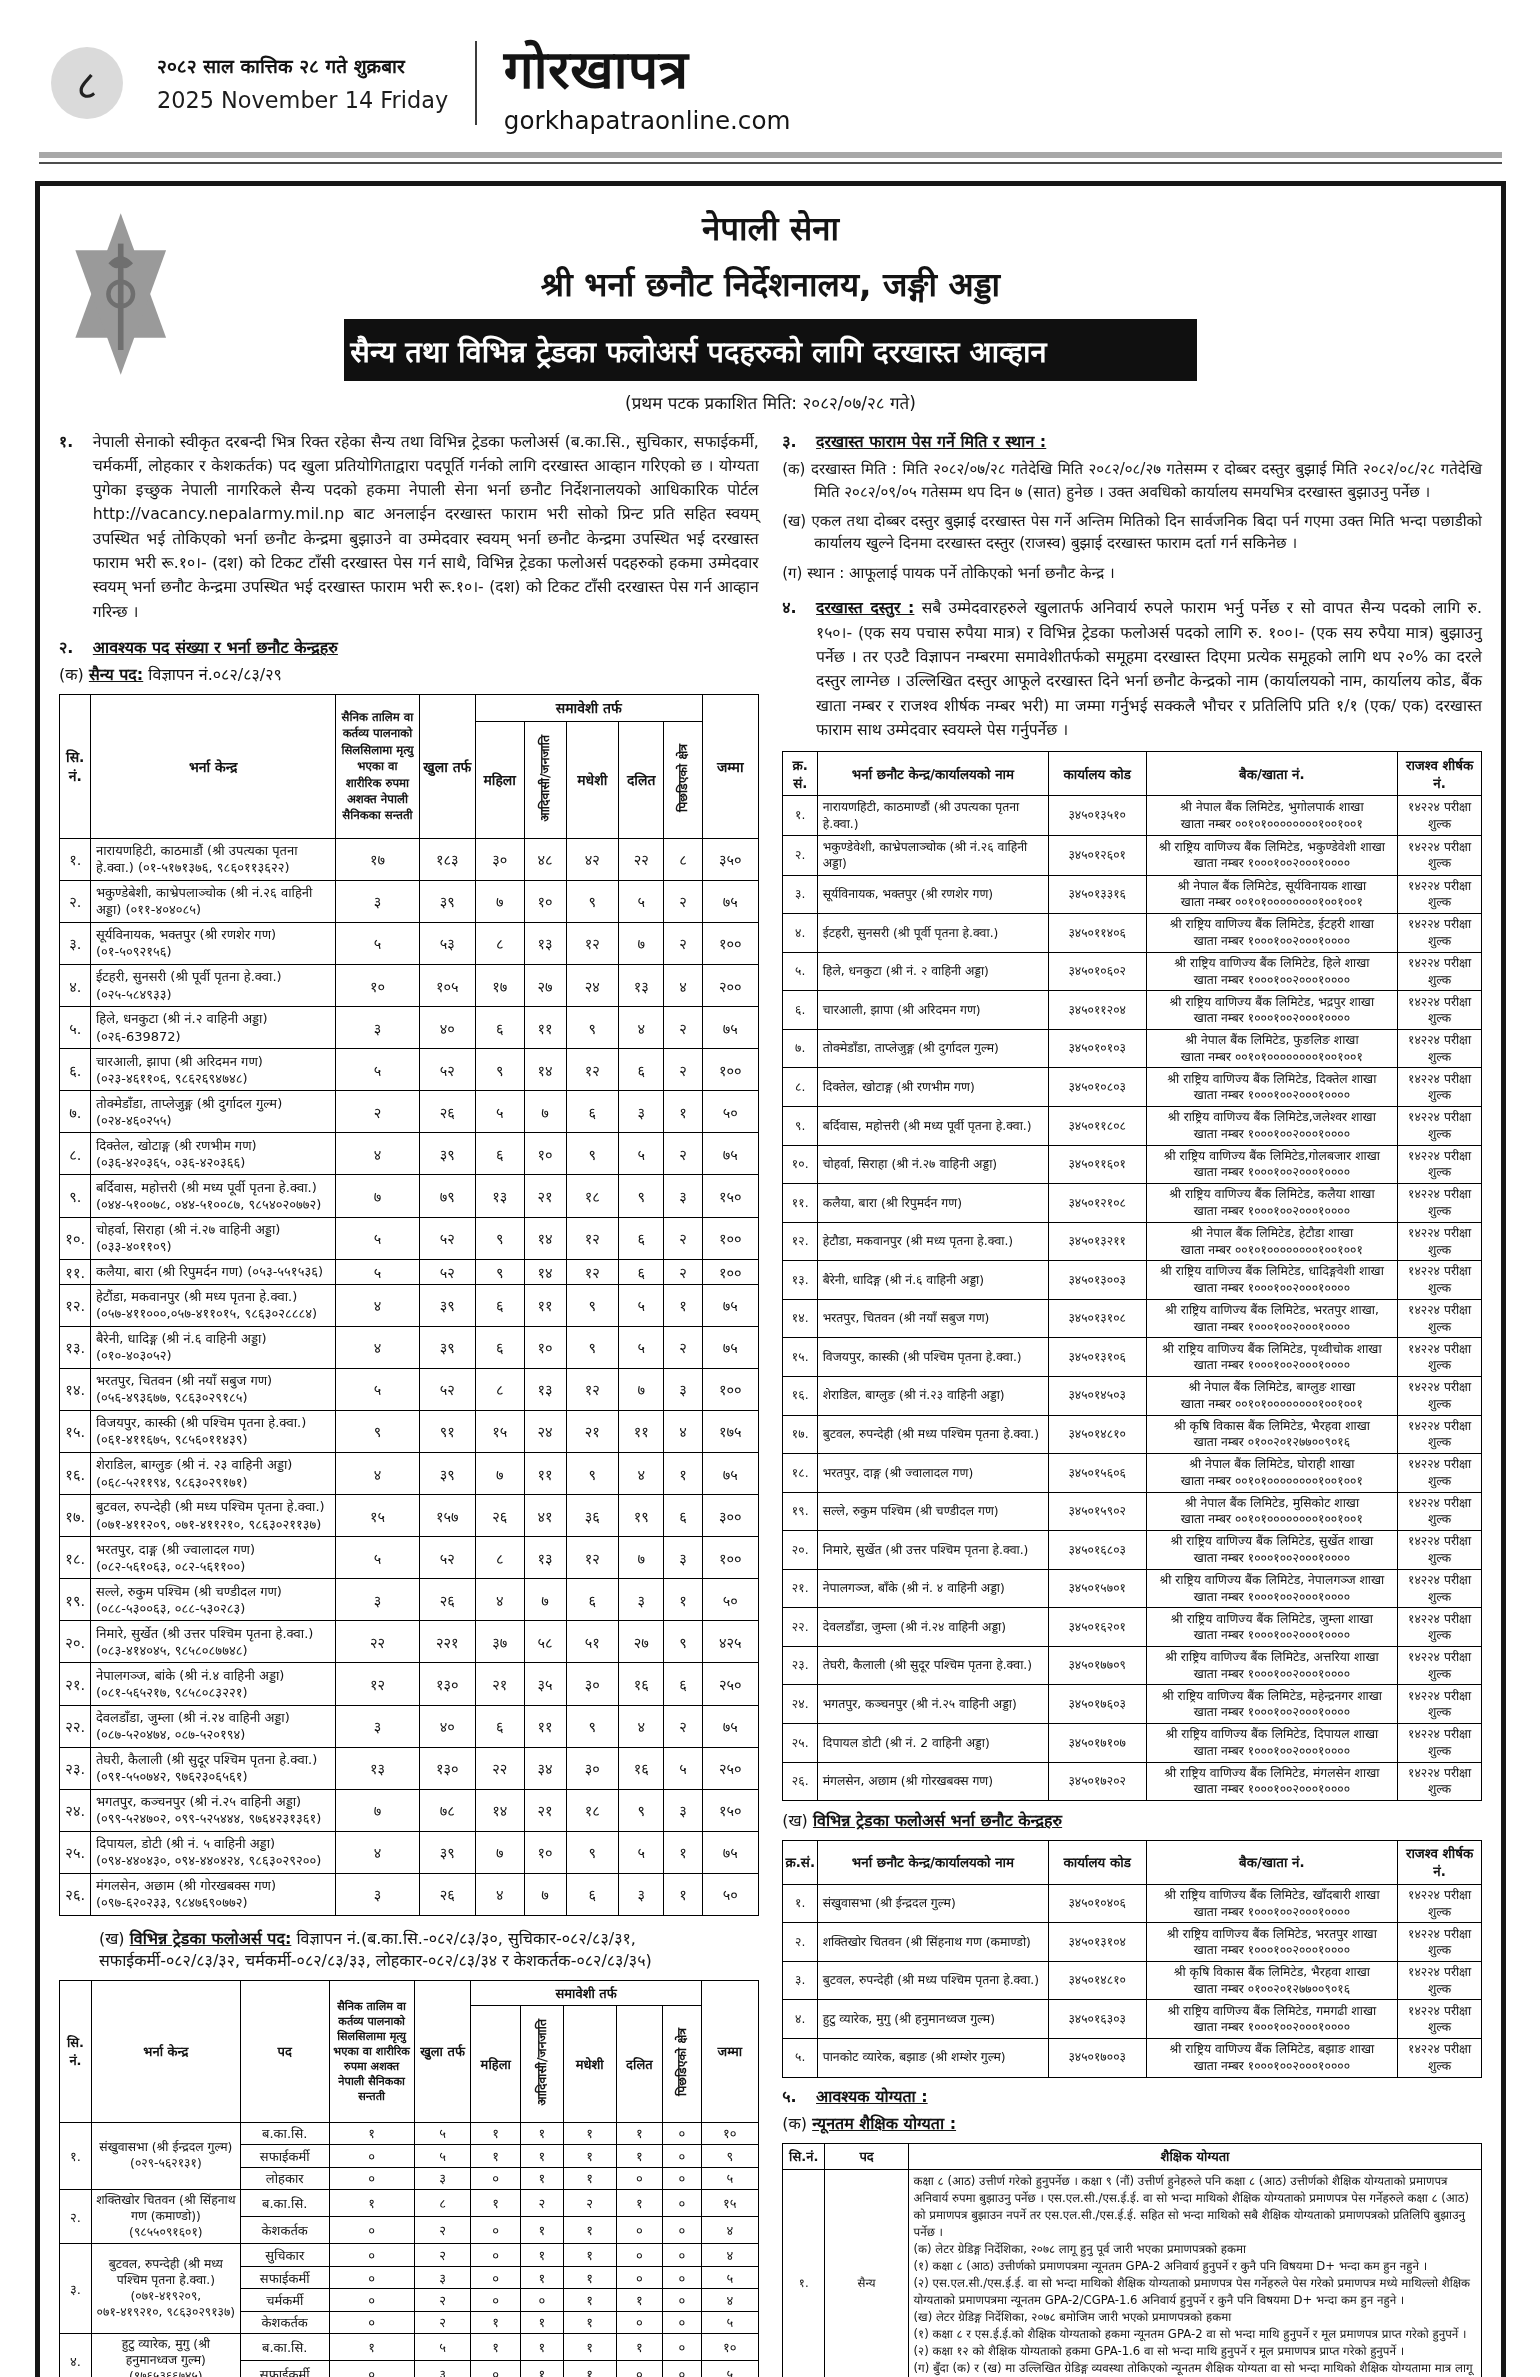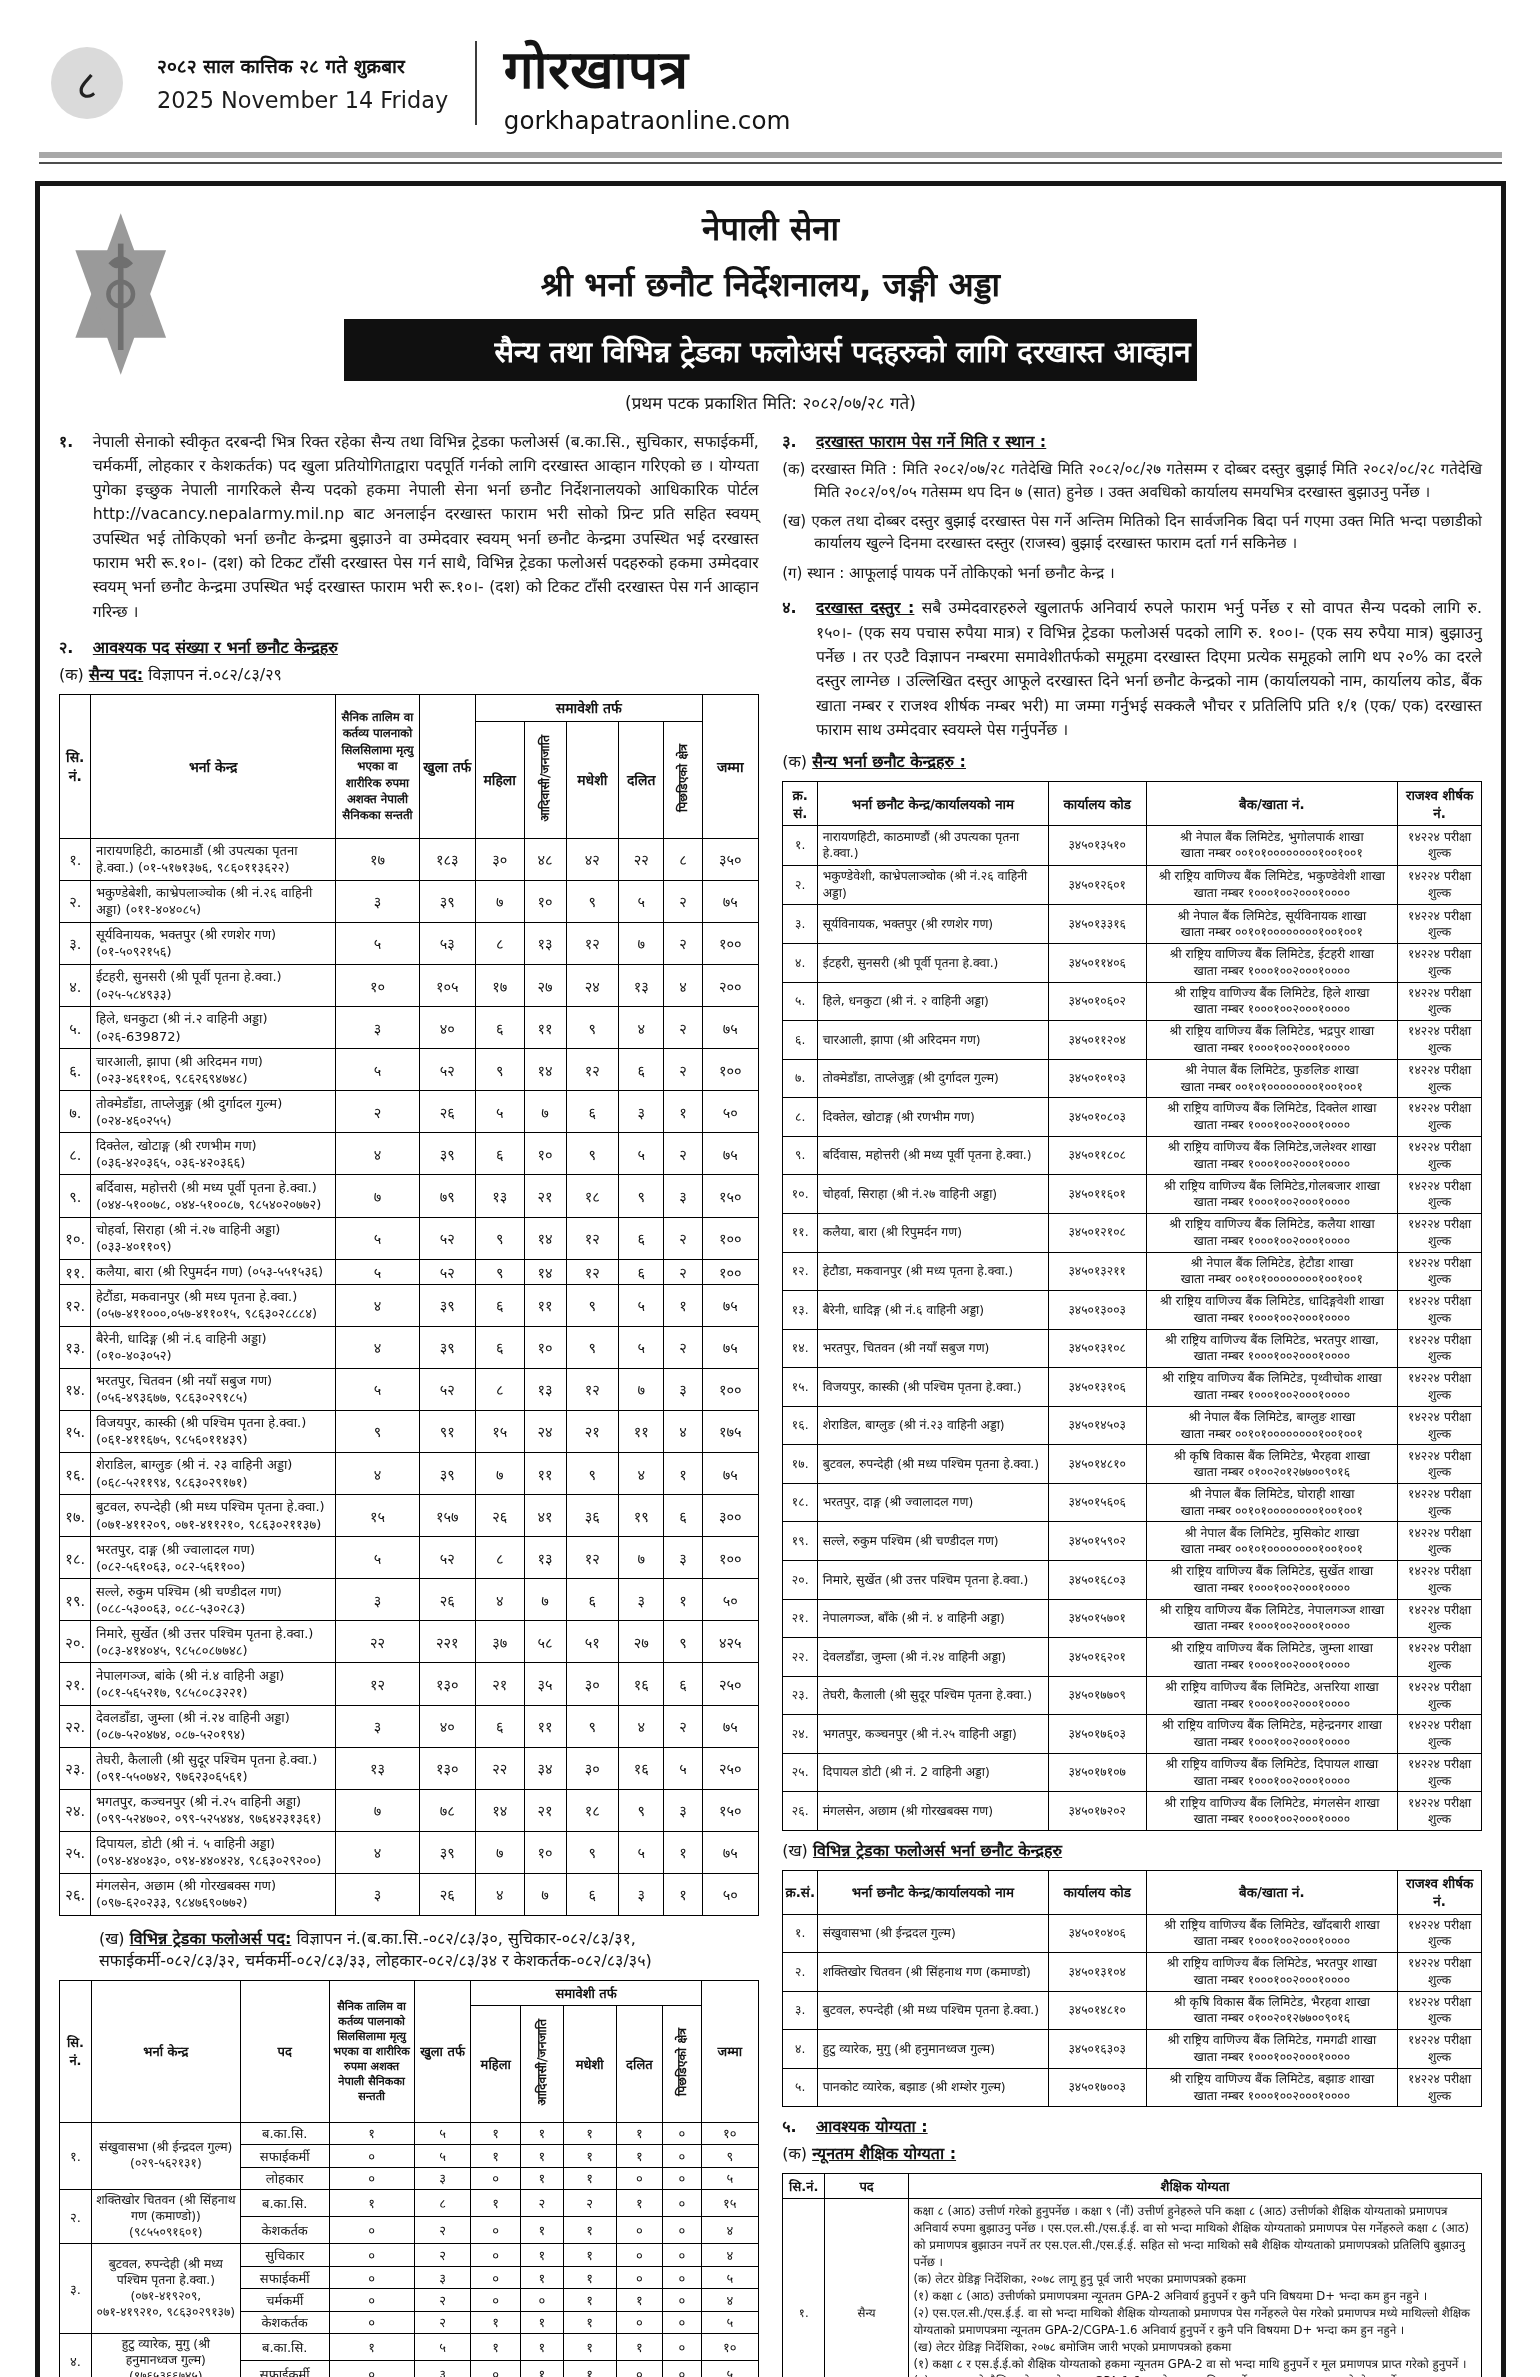--- a/index.html
+++ b/index.html
@@ -20,21 +20,21 @@
   .mast-site { font-size:24.6px; margin-top:2.2px; }
   .rule1 { height:5.6px; background:#a8a8a8; margin:17px 39px 0; }
   .rule2 { height:2.2px; background:#4d4d4d; margin:3.9px 39px 0; }
 
   
   .notice-box { margin:17px 35px 0; border:5px solid #161616; position:relative;
     padding:19px 19px 17px; min-height:2147px; background:#fff; }
   .crest { position:absolute; left:32px; top:24.6px; }
   .org1, .org2 { text-align:center; font-weight:bold; font-size:33px; }
   .org2 { margin-top:11.2px; }
-  .banner { margin:13.4px auto 0; width:60%; background:#101010; color:#fff; text-align:right;
+  .banner { margin:13.4px auto 0; width:60%; background:#101010; color:#fff; text-align:left;
     font-size:29px; font-weight:bold; padding:11.2px 6.7px; }
   .pubdate { text-align:center; font-size:17px; margin-top:10px; }
 
   .cols { display:flex; gap:23.5px; margin-top:15.7px; }
   .col { flex:1; min-width:0; }
 
   .para { font-size:15.7px; line-height:1.55; text-align:justify; }
   .hang { display:flex; gap:7.8px; }
   .hang .no { font-weight:bold; flex:0 0 26px; }
   .sec-line { margin-top:12.3px; font-size:16px; }
@@ -653,24 +653,20 @@
       </div>
       <div class="r-item">(क) दरखास्त मिति : मिति २०८२/०७/२८ गतेदेखि मिति २०८२/०८/२७ गतेसम्म र दोब्बर दस्तुर बुझाई मिति २०८२/०८/२८ गतेदेखि मिति २०८२/०९/०५ गतेसम्म थप दिन ७ (सात) हुनेछ । उक्त अवधिको कार्यालय समयभित्र दरखास्त बुझाउनु पर्नेछ ।</div>
       <div class="r-item">(ख) एकल तथा दोब्बर दस्तुर बुझाई दरखास्त पेस गर्ने अन्तिम मितिको दिन सार्वजनिक बिदा पर्न गएमा उक्त मिति भन्दा पछाडीको कार्यालय खुल्ने दिनमा दरखास्त दस्तुर (राजस्व) बुझाई दरखास्त फाराम दर्ता गर्न सकिनेछ ।</div>
       <div class="r-item">(ग) स्थान : आफूलाई पायक पर्ने तोकिएको भर्ना छनौट केन्द्र ।</div>
 
       <div class="sec-line hang">
         <span class="no">४.</span>
         <span class="para"><span class="label-bold">दरखास्त दस्तुर :</span> <span>सबै उम्मेदवारहरुले खुलातर्फ अनिवार्य रुपले फाराम भर्नु पर्नेछ र सो वापत सैन्य पदको लागि रु. १५०।- (एक सय पचास रुपैया मात्र) र विभिन्न ट्रेडका फलोअर्स पदको लागि रु. १००।- (एक सय रुपैया मात्र) बुझाउनु पर्नेछ । तर एउटै विज्ञापन नम्बरमा समावेशीतर्फको समूहमा दरखास्त दिएमा प्रत्येक समूहको लागि थप २०% का दरले दस्तुर लाग्नेछ । उल्लिखित दस्तुर आफूले दरखास्त दिने भर्ना छनौट केन्द्रको नाम (कार्यालयको नाम, कार्यालय कोड, बैंक खाता नम्बर र राजश्व शीर्षक नम्बर भरी) मा जम्मा गर्नुभई सक्कलै भौचर र प्रतिलिपि प्रति १/१ (एक/ एक) दरखास्त फाराम साथ उम्मेदवार स्वयम्ले पेस गर्नुपर्नेछ ।</span></span>
       </div>
 
-      <div class="sec-line mt14">
-        <span>(क)</span>
-        <span class="label-bold">सैन्य भर्ना छनौट केन्द्रहरु :</span>
-      </div>
 
       <table class="centers-table">
         <colgroup>
           <col style="width:5%">
             <col style="width:33%">
             <col style="width:14%">
             <col style="width:36%">
             <col style="width:12%">
         </colgroup>
         <thead>

